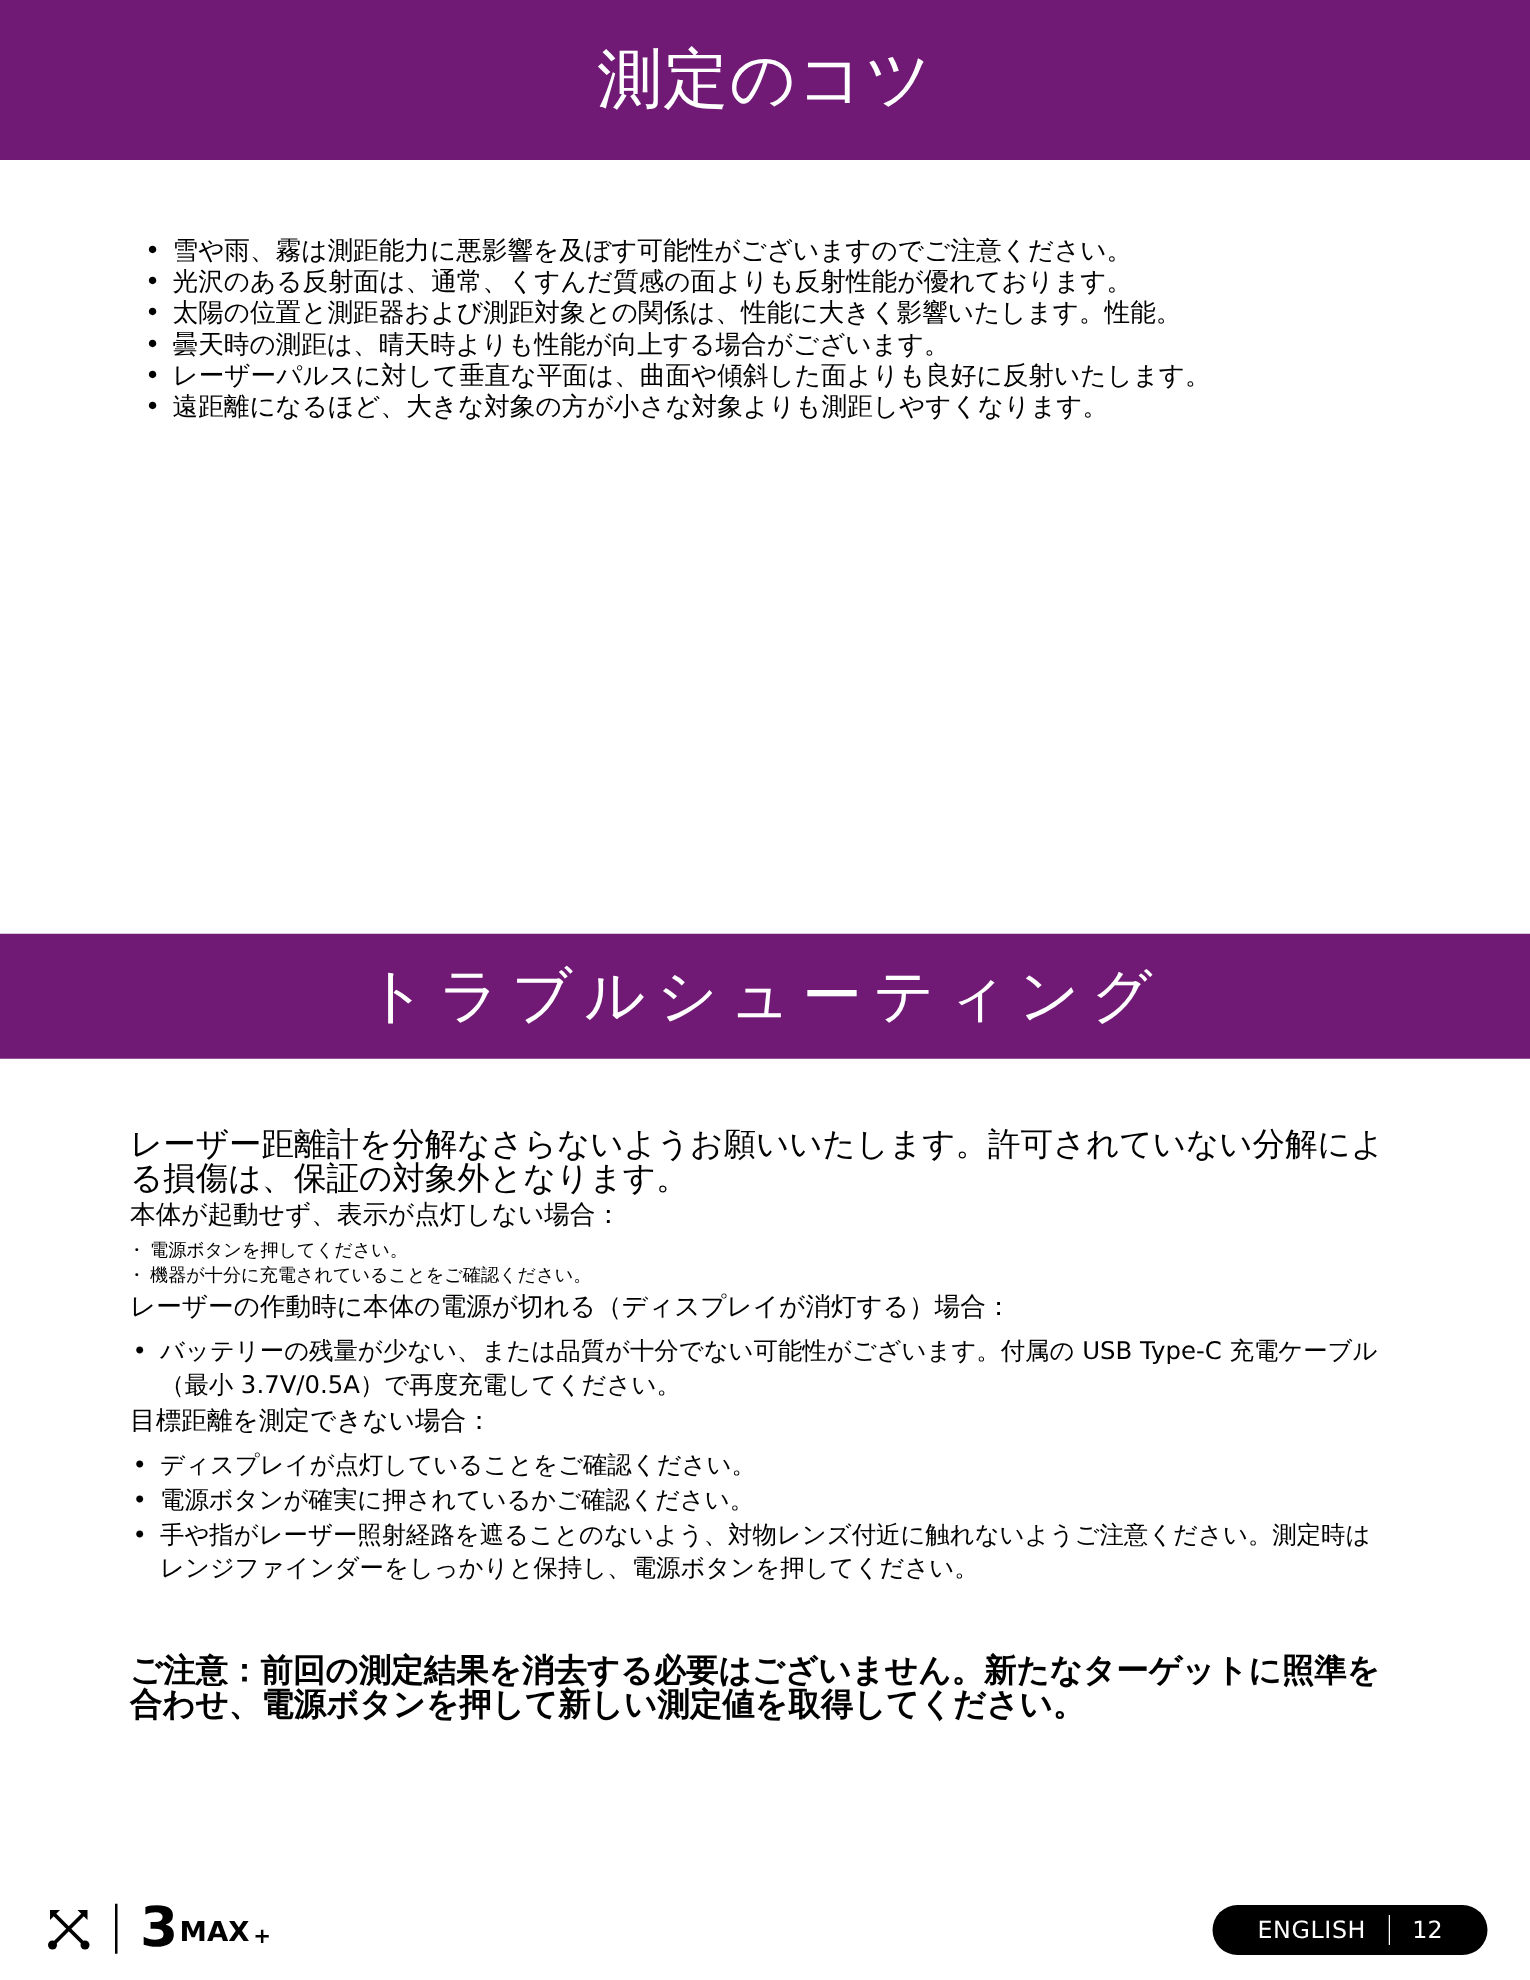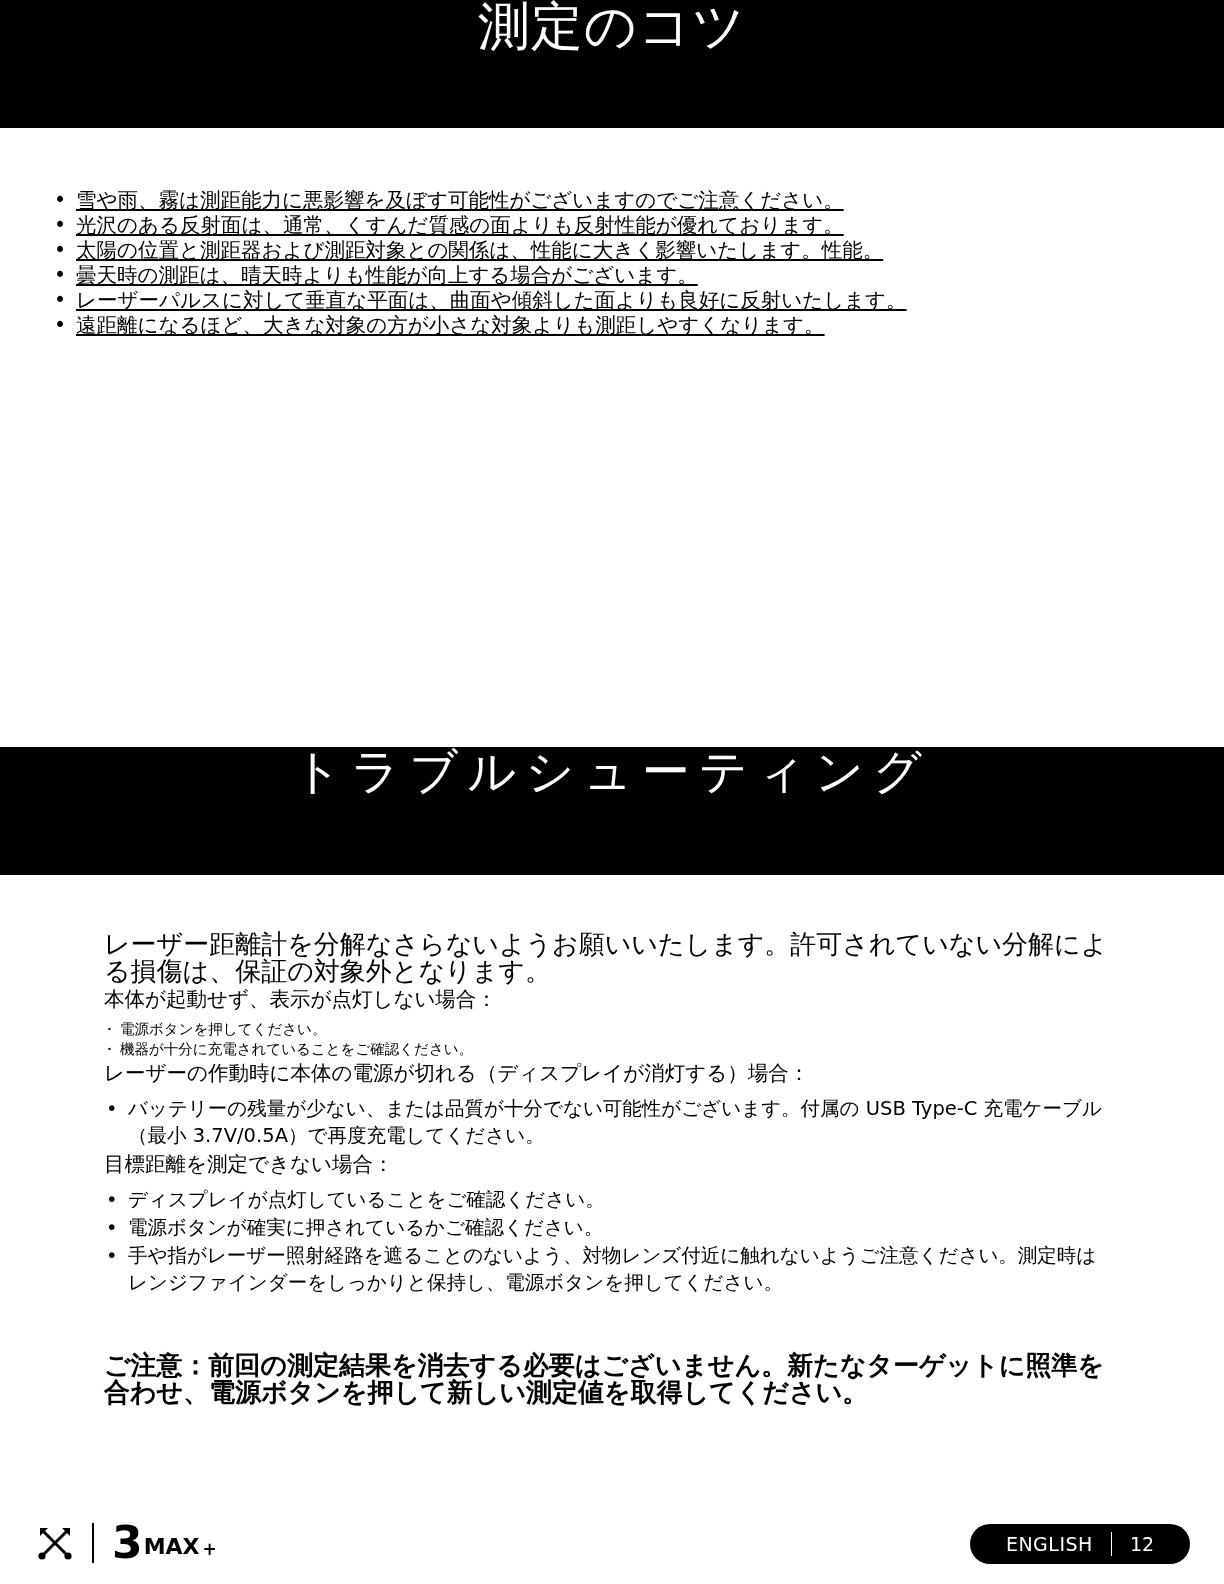--- a/index.html
+++ b/index.html
@@ -11,51 +11,51 @@
     width: 1224px;
     height: 1584px;
     position: relative;
     font-family: "DejaVu Sans", "Liberation Sans", sans-serif;
     color: #000000;
     overflow: hidden;
   }
 
   
   .banner {
-    background: #000000;
+    background: #701a75;
     color: #ffffff;
     display: flex;
+    align-items: center;
     justify-content: center;
     width: 100%;
     box-sizing: border-box;
   }
   #banner-tips {
     height: 128px;
   }
   #banner-tips .banner-title {
     font-size: 52px;
     letter-spacing: 1px;
     line-height: 1;
     font-weight: 400;
   }
   #banner-trouble {
-    height: 128px;
+    height: 100px;
     margin-top: 409px;
   }
   #banner-trouble .banner-title {
     font-size: 48px;
     letter-spacing: 9px;
     line-height: 1;
     font-weight: 400;
   }
 
   
   .tips-wrap {
-    padding: 60px 0 0 48px;
-    text-decoration: underline;
+    padding: 60px 0 0 110px;
   }
   ul.tips {
     list-style: none;
     margin: 0;
     padding: 0;
   }
   ul.tips li {
     position: relative;
     padding-left: 28px;
     font-size: 20.5px;

